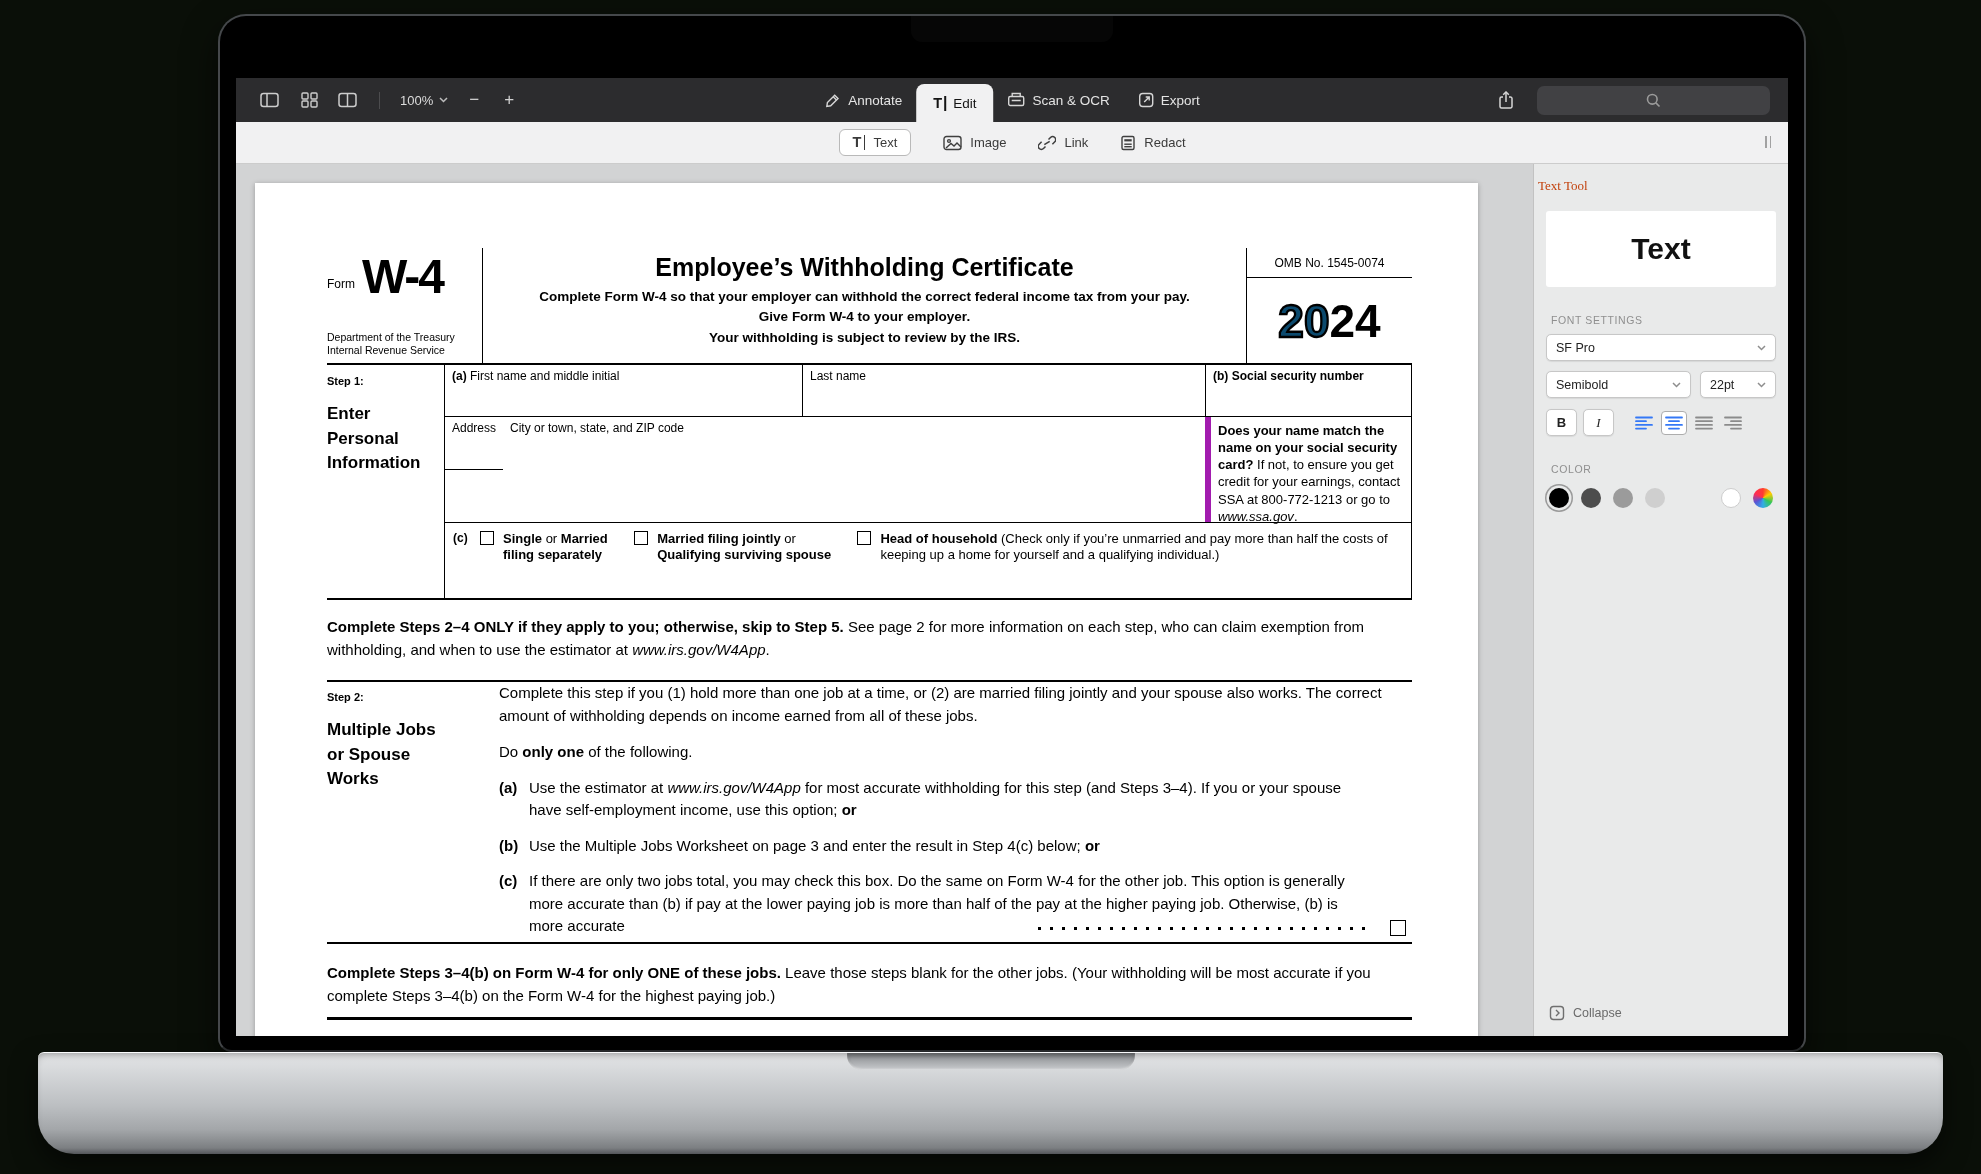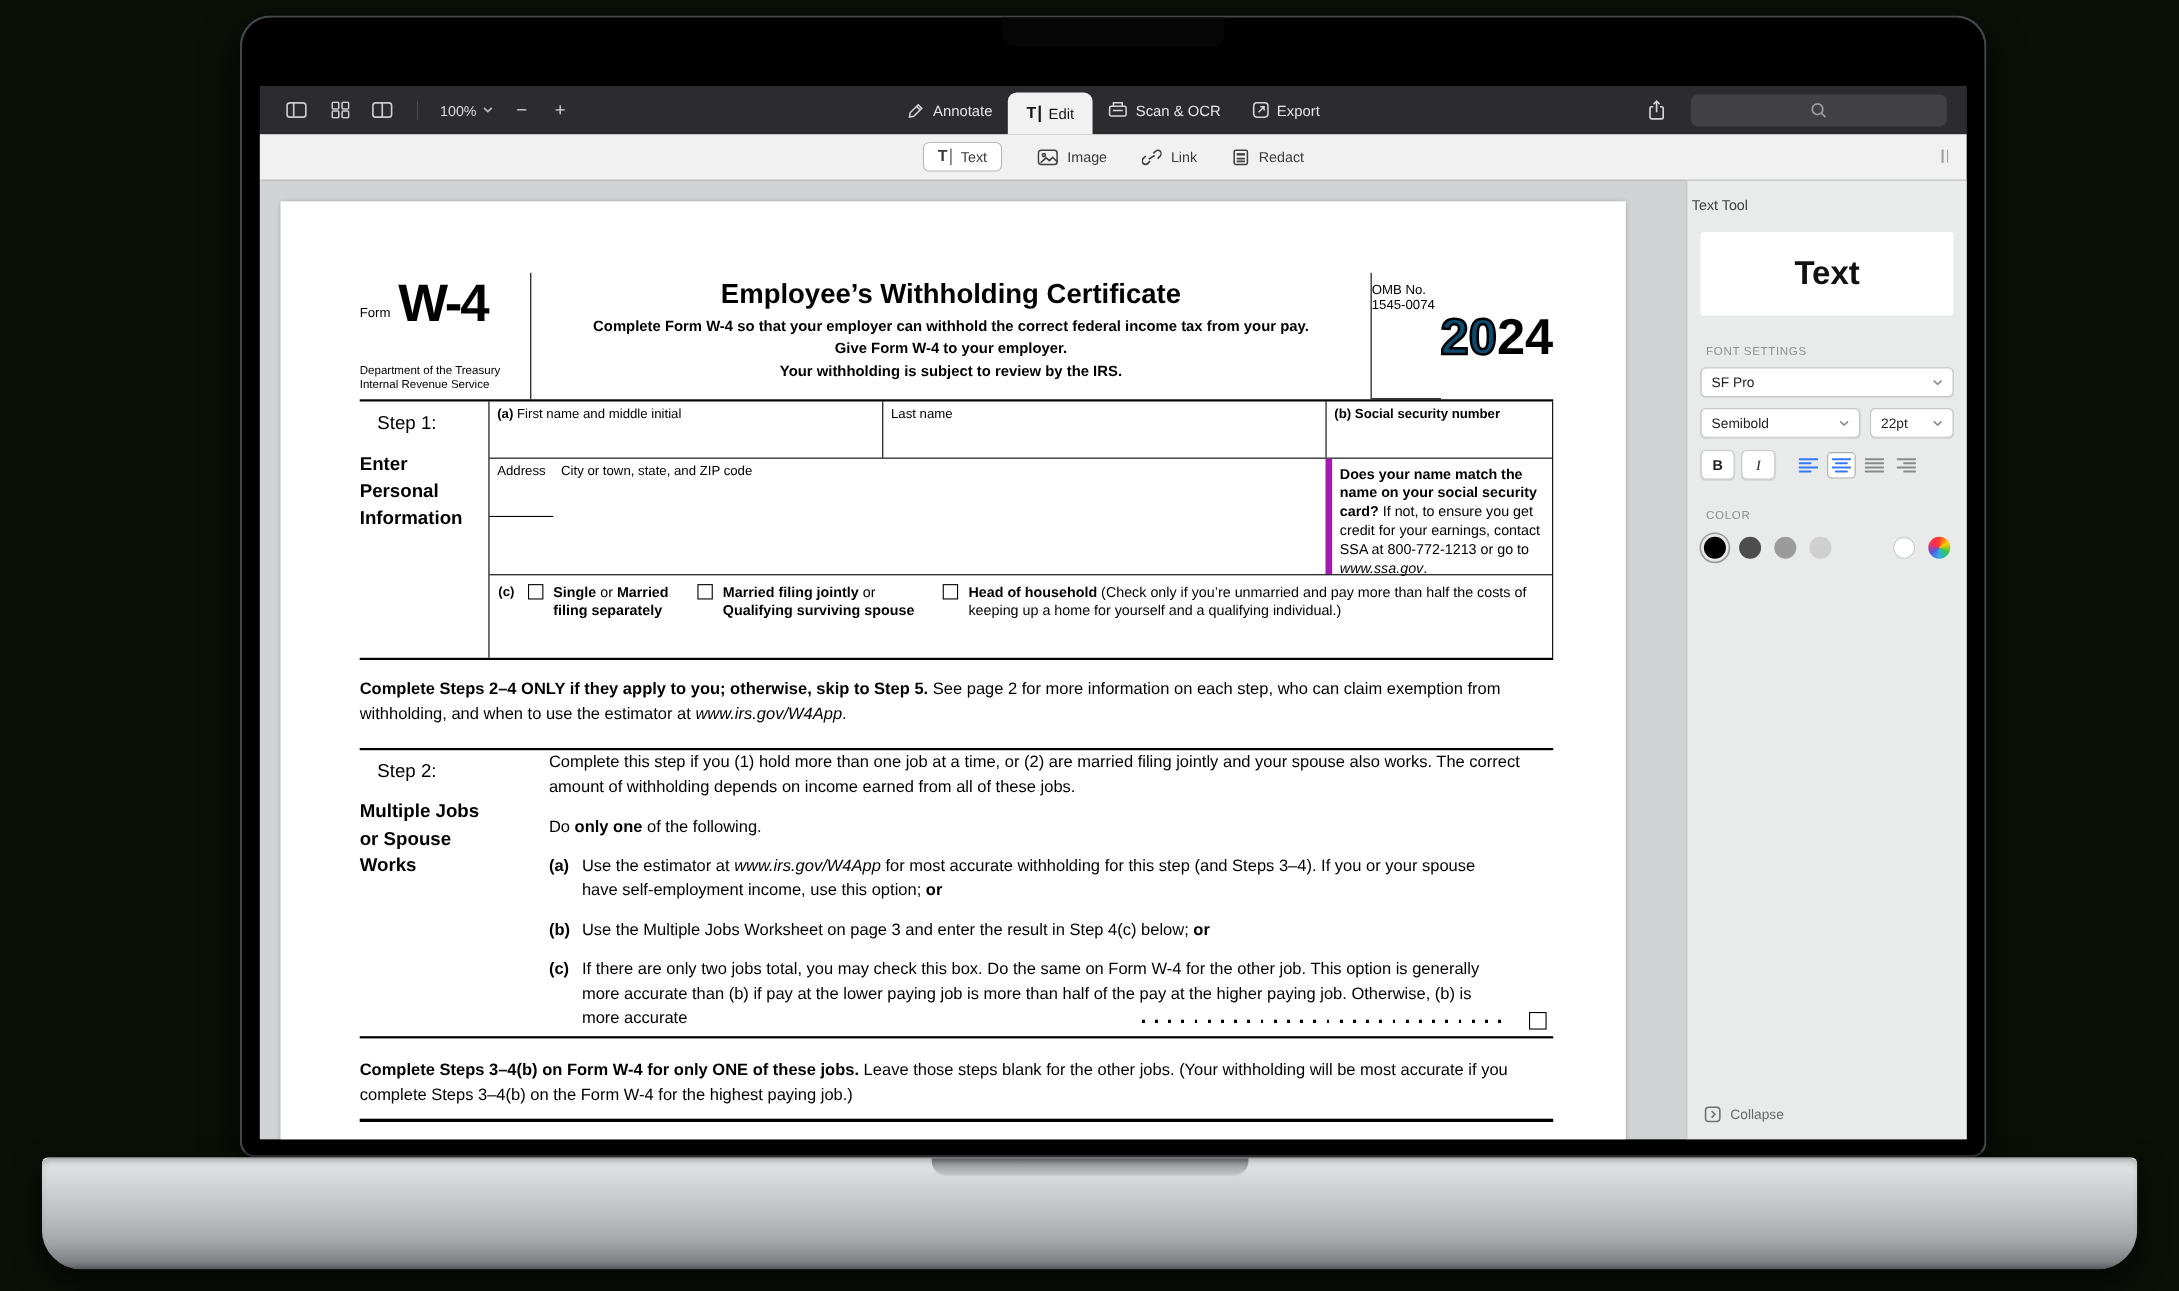--- a/index.html
+++ b/index.html
@@ -60,29 +60,29 @@
   .form { position:absolute; left:72px; top:65px; width:1085px; color:#000; }
   .f-header { display:flex; border-bottom:2.5px solid #000; height:117px; }
   .f-brand { width:155px; position:relative; padding-top:8px; }
   .brand-top { display:flex; align-items:flex-end; gap:7px; }
   .f-form-word { font-size:12px; padding-bottom:6px; }
   .f-number { font-size:48px; font-weight:800; letter-spacing:-2px; line-height:.86; }
   .f-dept { position:absolute; bottom:5px; left:0; font-size:10.5px; line-height:1.3; color:#000; }
   .f-center { flex:1; border-left:1.5px solid #000; border-right:1.5px solid #000; text-align:center; padding:3px 14px 0; }
   .f-title { font-size:25px; font-weight:bold; margin:2px 0 5px; }
   .f-sub { font-size:13.5px; font-weight:bold; line-height:1.5; }
-  .f-omb { width:165px; display:flex; flex-direction:row; text-align:left; }
+  .f-omb { width:165px; display:flex; flex-direction:column; text-align:center; }
   .omb-no { font-size:12px; padding:8px 0 7px; border-bottom:1.5px solid #000; }
   .year { flex:1; display:flex; align-items:center; justify-content:center; font-size:46px; font-weight:800; letter-spacing:0; }
   .year-outline { color:#0c4a6e; -webkit-text-stroke:2.3px #000; }
   .year-solid { color:#000; }
 
   .f-step1 { display:flex; border-bottom:2.5px solid #000; height:235px; }
   .s-labelcol { width:117px; padding-top:10px; }
-  .step-num { font-size:17px; font-weight:normal;margin-left:16px; }
+  .step-num { font-size:11px; font-weight:bold; }
   .step-name { font-size:17px; font-weight:bold; margin-top:15px; line-height:1.45; width:104px; }
   .s1-fields { flex:1; display:flex; flex-direction:column; border-left:1.5px solid #000; border-right:1.5px solid #000; }
   .row-names { height:52px; display:flex; border-bottom:1px solid #000; }
   .cell { padding:4px 7px; font-size:12px; }
   .cell-first { width:358px; border-right:1px solid #000; }
   .cell-last { flex:1; }
   .cell-ssn { width:206px; border-left:1px solid #000; }
   .row-mid { height:105px; display:flex; }
   .mid-left { flex:1; display:flex; }
   .cell-address { height:53px; border-bottom:1px solid #000; }
@@ -104,21 +104,21 @@
   .item-prefix { flex:0 0 30px; font-weight:bold; }
   .item-text { flex:1; position:relative; padding-right:46px; }
   .dotleader { position:absolute; right:44px; bottom:8px; width:330px; height:2.6px;
                background:repeating-linear-gradient(to right, #000 0 2.6px, transparent 2.6px 12px); }
   .c-checkbox { position:absolute; right:6px; bottom:2px; width:16px; height:16px; border:1.5px solid #000; }
   .f-note2 { padding-top:17px; min-height:76px; font-size:15px; line-height:1.55; border-bottom:3px solid #000; }
   .it { font-style:italic; }
 
   
   .side-panel { flex:0 0 255px; background:#e9eaea; border-left:1px solid #c2c2c2; position:relative; }
-  .panel-header { height:44px; display:flex; align-items:center; padding:0 4px; font-size:13px; color:#404040; }
+  .panel-header { height:44px; display:flex; align-items:center; padding:0 4px; font-size:13px; color:#c2410c;font-family:Liberation Serif, serif; }
   .preview-box { margin:3px 12px 0; height:76px; background:#fff; border-radius:3px;
                  display:flex; align-items:center; justify-content:center;
                  font-size:30px; font-weight:600; color:#111; }
   .mini-label { margin:27px 17px 0; font-size:10.5px; letter-spacing:.6px; color:#8f8f8f; }
   .select { background:#fff; border:1px solid #c7c7c7; border-radius:5px; height:27px;
             display:flex; align-items:center; justify-content:space-between; padding:0 9px;
             font-size:12.5px; color:#222; box-shadow:0 .5px 1px rgba(0,0,0,.08); }
   .sel-font { margin:8px 12px 0; }
   .sel-row { margin:10px 12px 0; display:flex; gap:9px; }
   .sel-weight { flex:1; }

